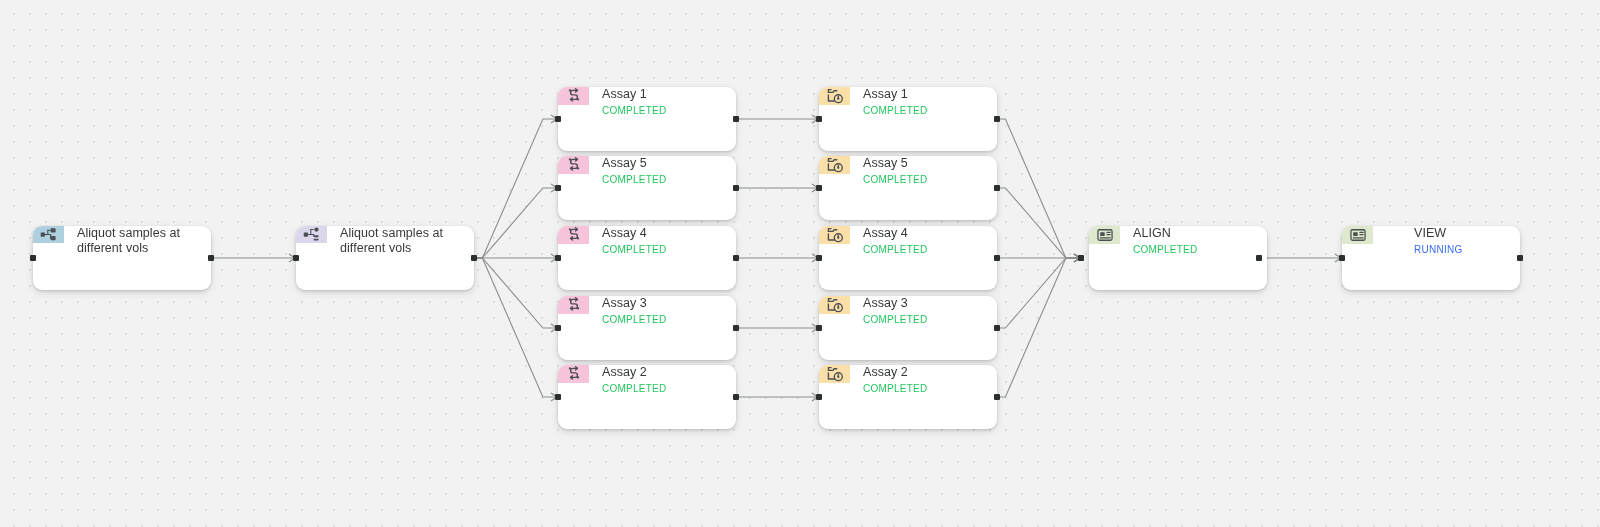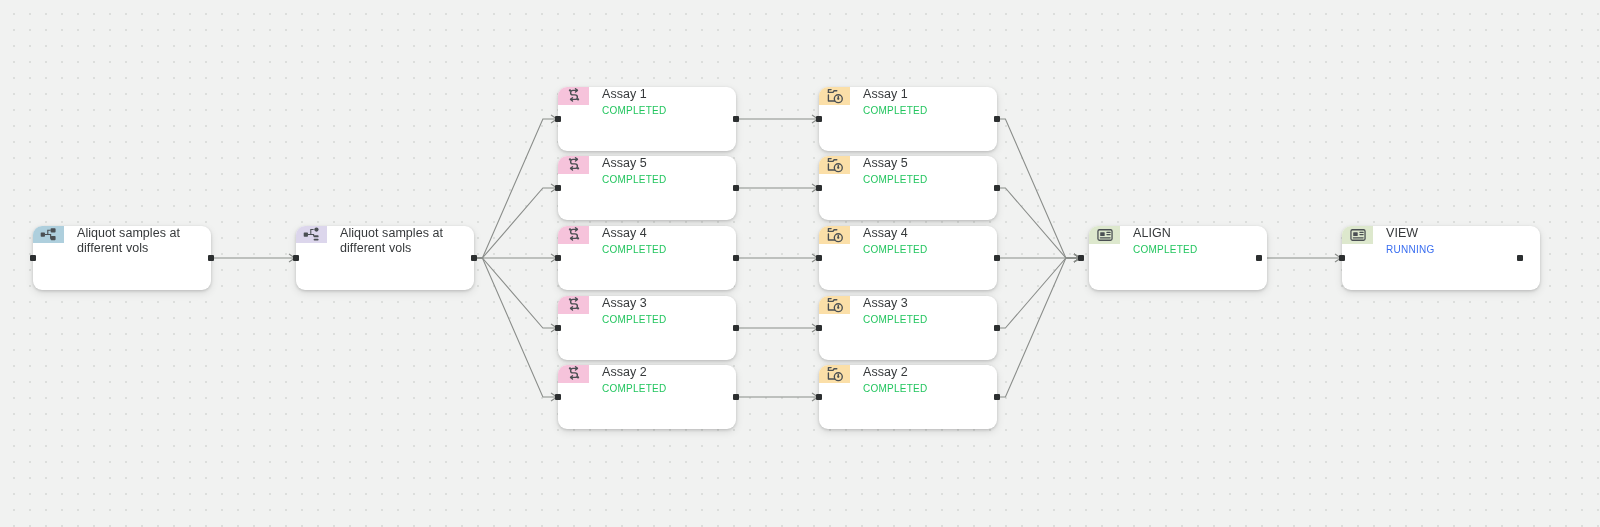--- a/index.html
+++ b/index.html
@@ -361,21 +361,21 @@
       <rect x="5.6" y="8.2" width="6" height="5" rx="0.7" fill="#4a4f53" stroke="none"></rect>
       <path d="M14.6 8.6h4.2M14.6 11.4h4.2M5.8 15.8h13"></path>
     </svg>
           </span>
         </div>
         <div class="node-body">
           <div class="node-title">ALIGN</div>
           <div class="node-status status-completed">COMPLETED</div>
         </div>
       </div>
-      <div class="node" style="left: 1342px; top: 226px; width: 198px;">
+      <div class="node" style="left: 1342px; top: 226px; width: 178px; gap: 28px;">
         <div class="node-band" style="background: rgb(221, 232, 205);">
           <span class="node-icon">
             <svg width="18" height="18" viewBox="0 0 24 24" fill="none" stroke="#4a4f53" stroke-width="1.7" stroke-linecap="round" stroke-linejoin="round">
       <rect x="2.6" y="5" width="18.8" height="14" rx="2"></rect>
       <rect x="5.6" y="8.2" width="6" height="5" rx="0.7" fill="#4a4f53" stroke="none"></rect>
       <path d="M14.6 8.6h4.2M14.6 11.4h4.2M5.8 15.8h13"></path>
     </svg>
           </span>
         </div>
         <div class="node-body">

